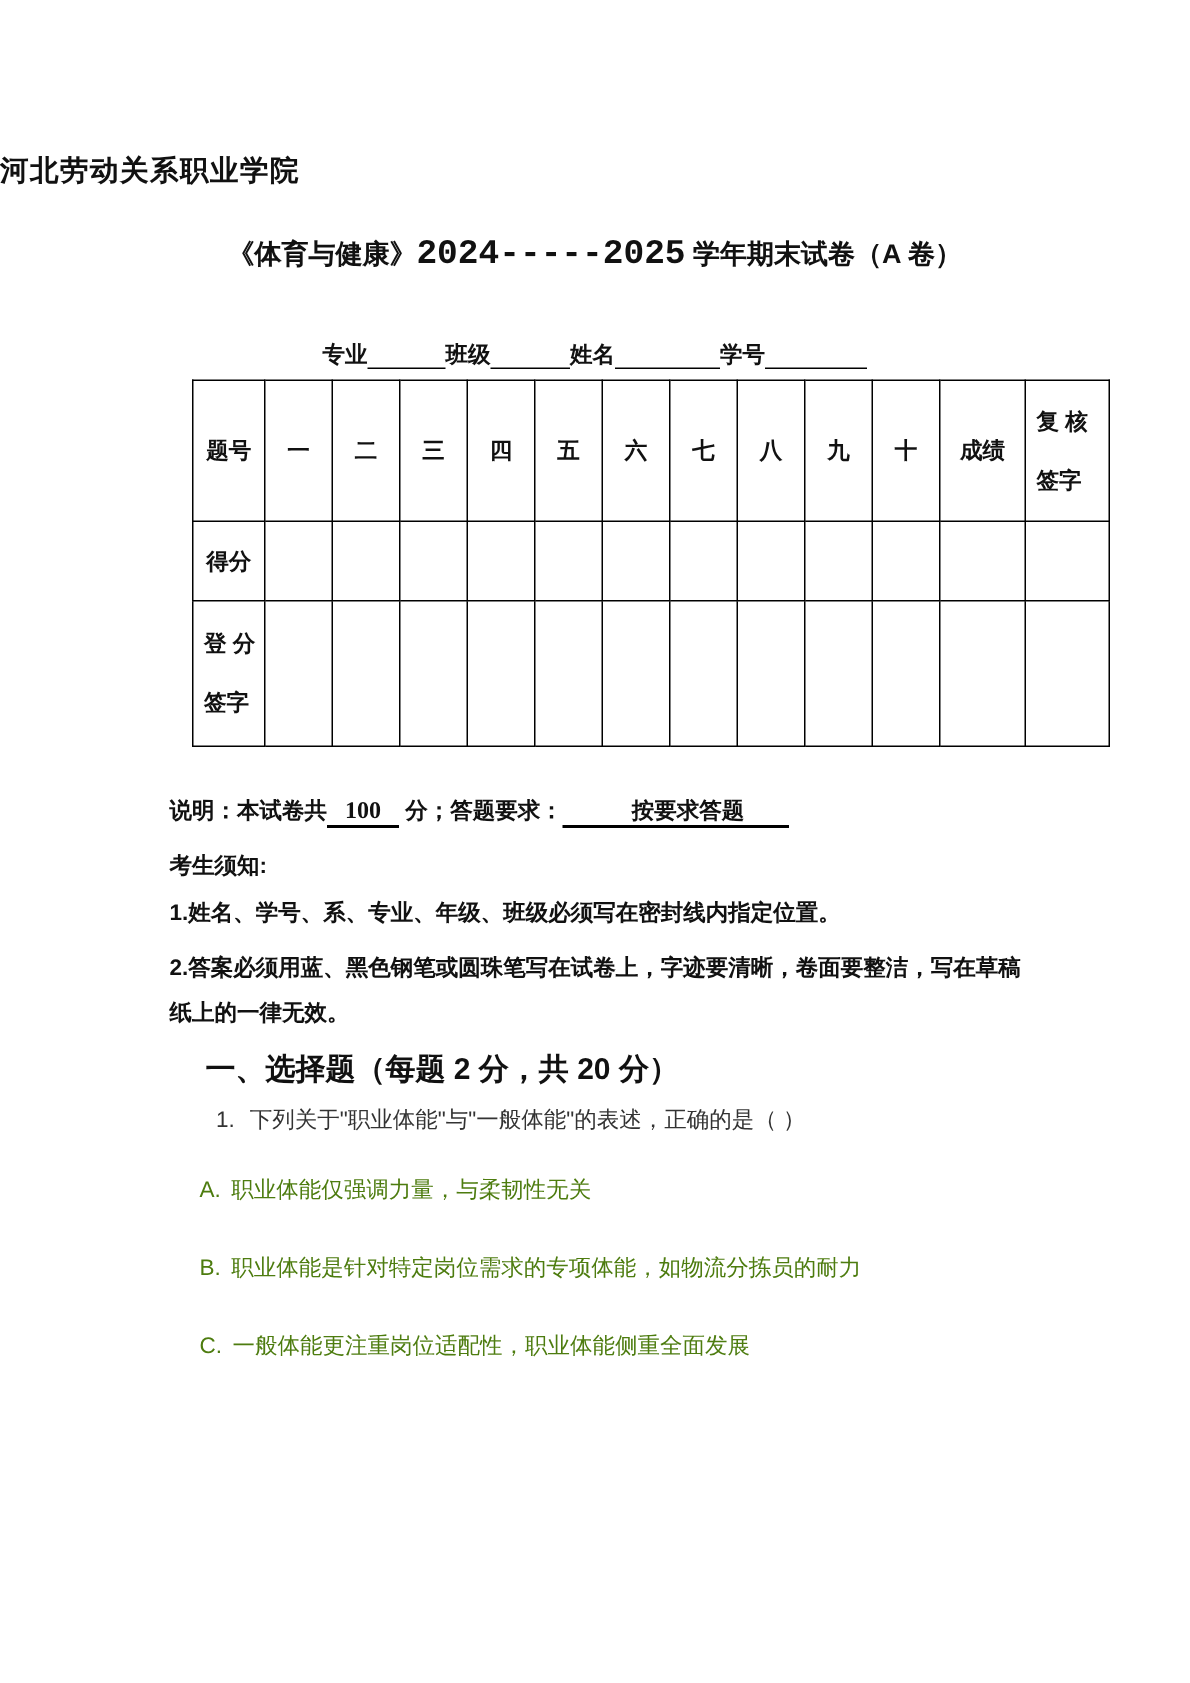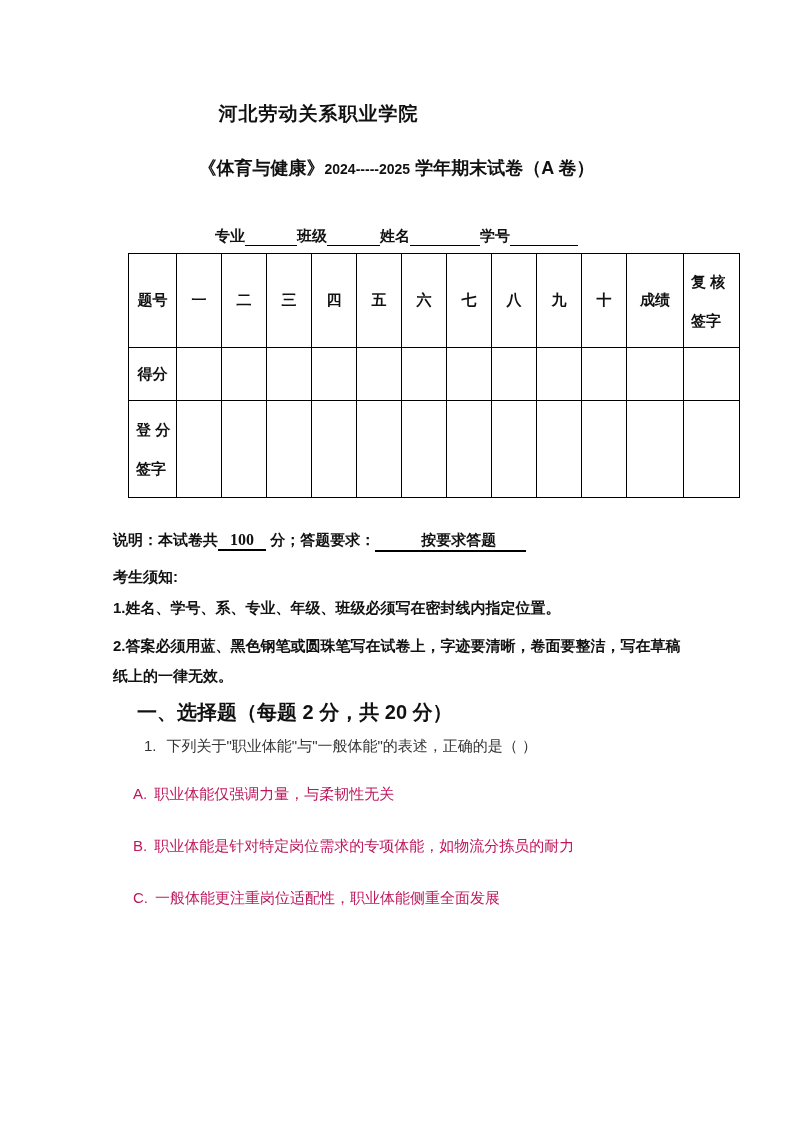--- a/index.html
+++ b/index.html
@@ -4,25 +4,25 @@
 <style>
   html,body { margin:0; padding:0; }
   body {
     width:793px; height:1122px; background:#ffffff; position:relative;
     font-family:"Liberation Sans", sans-serif; color:#111111;
     -webkit-font-smoothing:antialiased;
   }
   .abs { position:absolute; }
 
   
-  #school-title { top:101px; left:0; width:637px; text-align:center;
+  #school-title { top:101px; left:0; width:637px; text-align:left;
     font-size:19px; font-weight:700; letter-spacing:1px; }
   #exam-title { top:156px; left:0; width:793px; text-align:center;
     font-size:18px; font-weight:700; }
-  #exam-title .serif-digits { font-family:Liberation Sans, sans-serif; font-size:14px; }
+  #exam-title .serif-digits { font-family:Liberation Mono, monospace; font-size:23px; }
 
   
   #student-fields { top:210px; left:0; width:793px; text-align:center;
     font-size:15px; font-weight:700;margin-top:17px; }
   .blank-line { display:inline-block; border-bottom:1.5px solid #000;
     height:17px; vertical-align:bottom; }
   .blank-w1 { width:52px; } .blank-w2 { width:53px; }
   .blank-w3 { width:70px; } .blank-w4 { width:68px; }
 
   
@@ -46,21 +46,21 @@
     padding-left:16px; border-bottom:2px solid #000; text-align:center; }
 
   #notice-title { left:113px; top:568px; font-size:15px; font-weight:700; }
   #notice-item1 { left:113px; top:599px; font-size:15px; font-weight:700; }
   #notice-item2 { left:113px; top:631px; font-size:15px; font-weight:700; line-height:30px; }
 
   
   #section-heading { left:137px; top:699px; font-size:20px; font-weight:700; }
   #question-1 { left:144px; top:737px; font-size:15px; color:#333; }
   #question-1 .q-num { margin-right:10px; }
-  #options { left:133px; top:785px; font-size:15px; color:#be185d; }
+  #options { left:133px; top:785px; font-size:15px; color:#4d7c0f; }
   .option-row { height:18px; line-height:18px; margin-bottom:34px; }
   .option-label { margin-right:7px; }
 </style>
 </head>
 <body>
 
 <div class="abs" id="school-title">河北劳动关系职业学院</div>
 
 <div class="abs" id="exam-title">
   <span>《体育与健康》</span><span class="serif-digits">2024-----2025</span><span> 学年期末试卷（A 卷）</span>

